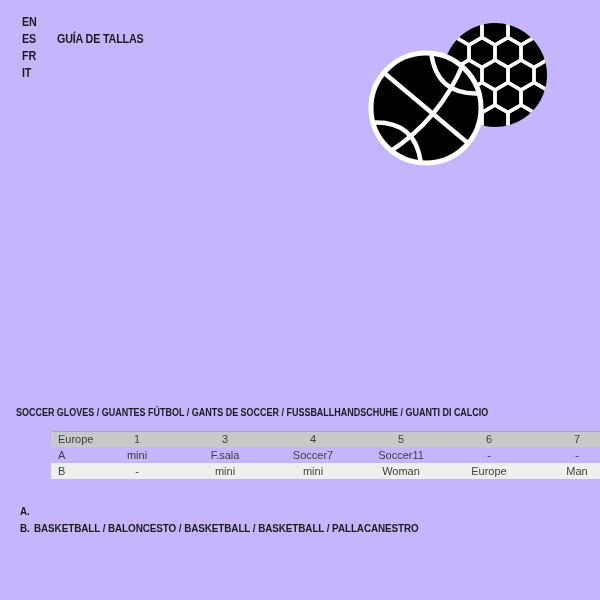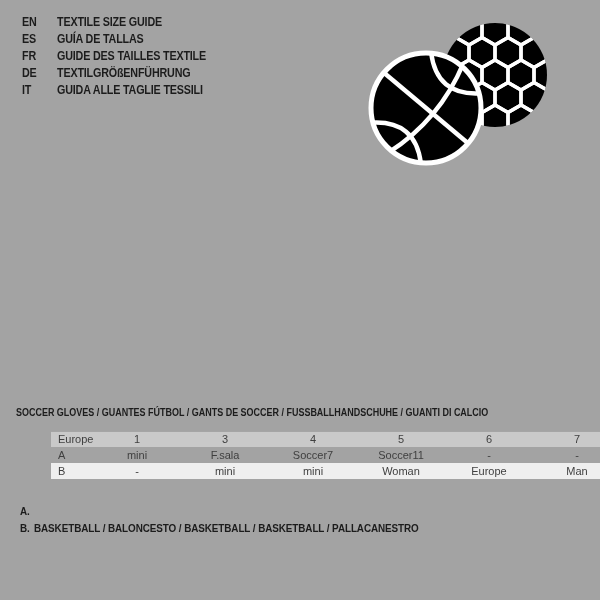--- a/index.html
+++ b/index.html
@@ -1,19 +1,19 @@
 <!DOCTYPE html>
 <html><head>
 <meta charset="utf-8">
 <style>
   * { margin:0; padding:0; box-sizing:border-box; }
   html, body { background:#ffffff; }
   body { font-family:"Liberation Sans", sans-serif; }
   .canvas {
-    position:relative; width:600px; height:600px; background:#a3a3a3; overflow:hidden;
+    position:relative; width:600px; height:600px; background:#c4b5fd; overflow:hidden;
   }
   
   .cond { display:inline-block; transform:scaleX(0.86); transform-origin:0 50%; white-space:nowrap; }
   .cond-tight { display:inline-block; transform:scaleX(0.78); transform-origin:0 50%; white-space:nowrap; }
 
   
   .lang-block { position:absolute; left:22px; top:13px; }
   .lang-row { display:flex; align-items:center; height:17px; }
   .lang-code, .lang-label {
     font-weight:bold; font-size:12.5px; color:#1c1c1c; letter-spacing:-0.2px;
@@ -52,37 +52,30 @@
   .note-code { width:14px; flex:0 0 14px; }
 </style>
 </head>
 <body>
 
 <div class="canvas">
 
   <div class="lang-block">
     <div class="lang-row">
       <span class="lang-code"><span class="cond">EN</span></span>
-      <span class="lang-label"><span class="cond">TEXTILE SIZE GUIDE</span></span>
     </div>
     <div class="lang-row">
       <span class="lang-code"><span class="cond">ES</span></span>
       <span class="lang-label"><span class="cond">GUÍA DE TALLAS</span></span>
     </div>
     <div class="lang-row">
       <span class="lang-code"><span class="cond">FR</span></span>
-      <span class="lang-label"><span class="cond">GUIDE DES TAILLES TEXTILE</span></span>
-    </div>
-    <div class="lang-row">
-      <span class="lang-code"><span class="cond">DE</span></span>
-      <span class="lang-label"><span class="cond">TEXTILGRÖßENFÜHRUNG</span></span>
     </div>
     <div class="lang-row">
       <span class="lang-code"><span class="cond">IT</span></span>
-      <span class="lang-label"><span class="cond">GUIDA ALLE TAGLIE TESSILI</span></span>
     </div>
   </div>
 
   <svg class="balls" width="200" height="170" viewBox="0 0 200 170" aria-hidden="true">
     <defs>
       <polygon id="hex" points="13,7.5 0,15 -13,7.5 -13,-7.5 0,-15 13,-7.5"></polygon>
       <clipPath id="soccerClip">
           <circle cx="135" cy="67" r="52"></circle>
         </clipPath>
       <clipPath id="bballClip">

